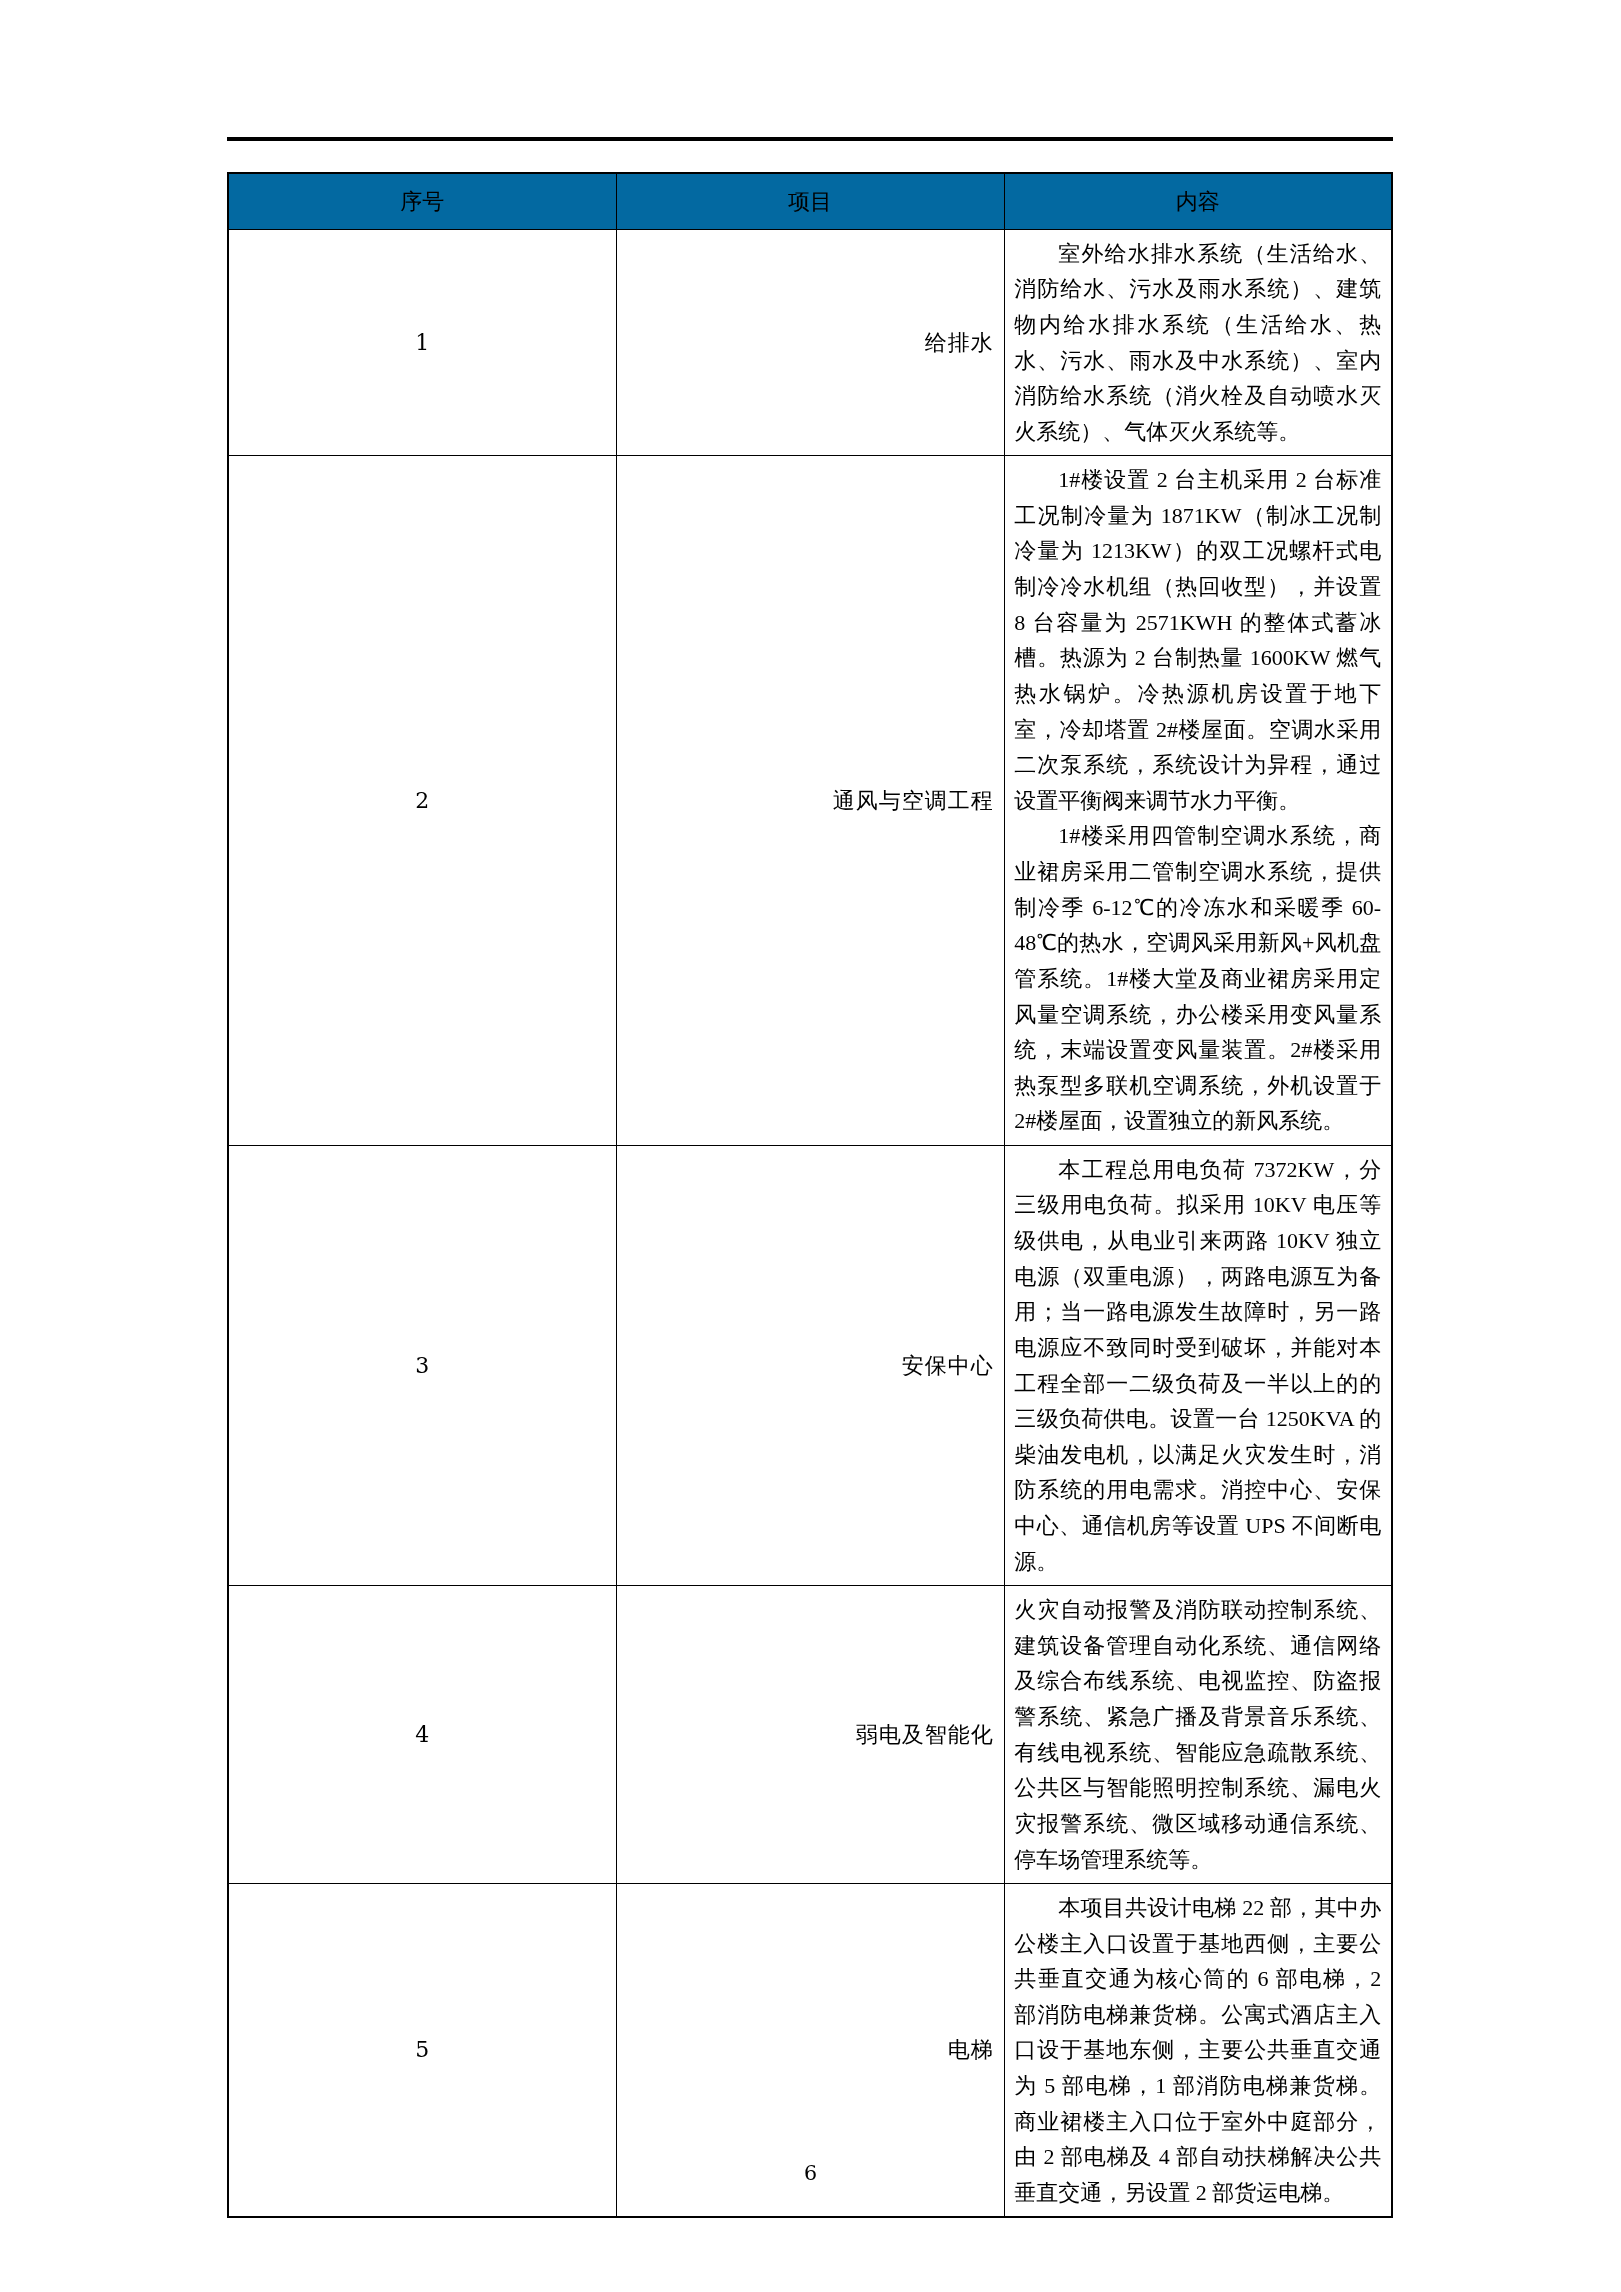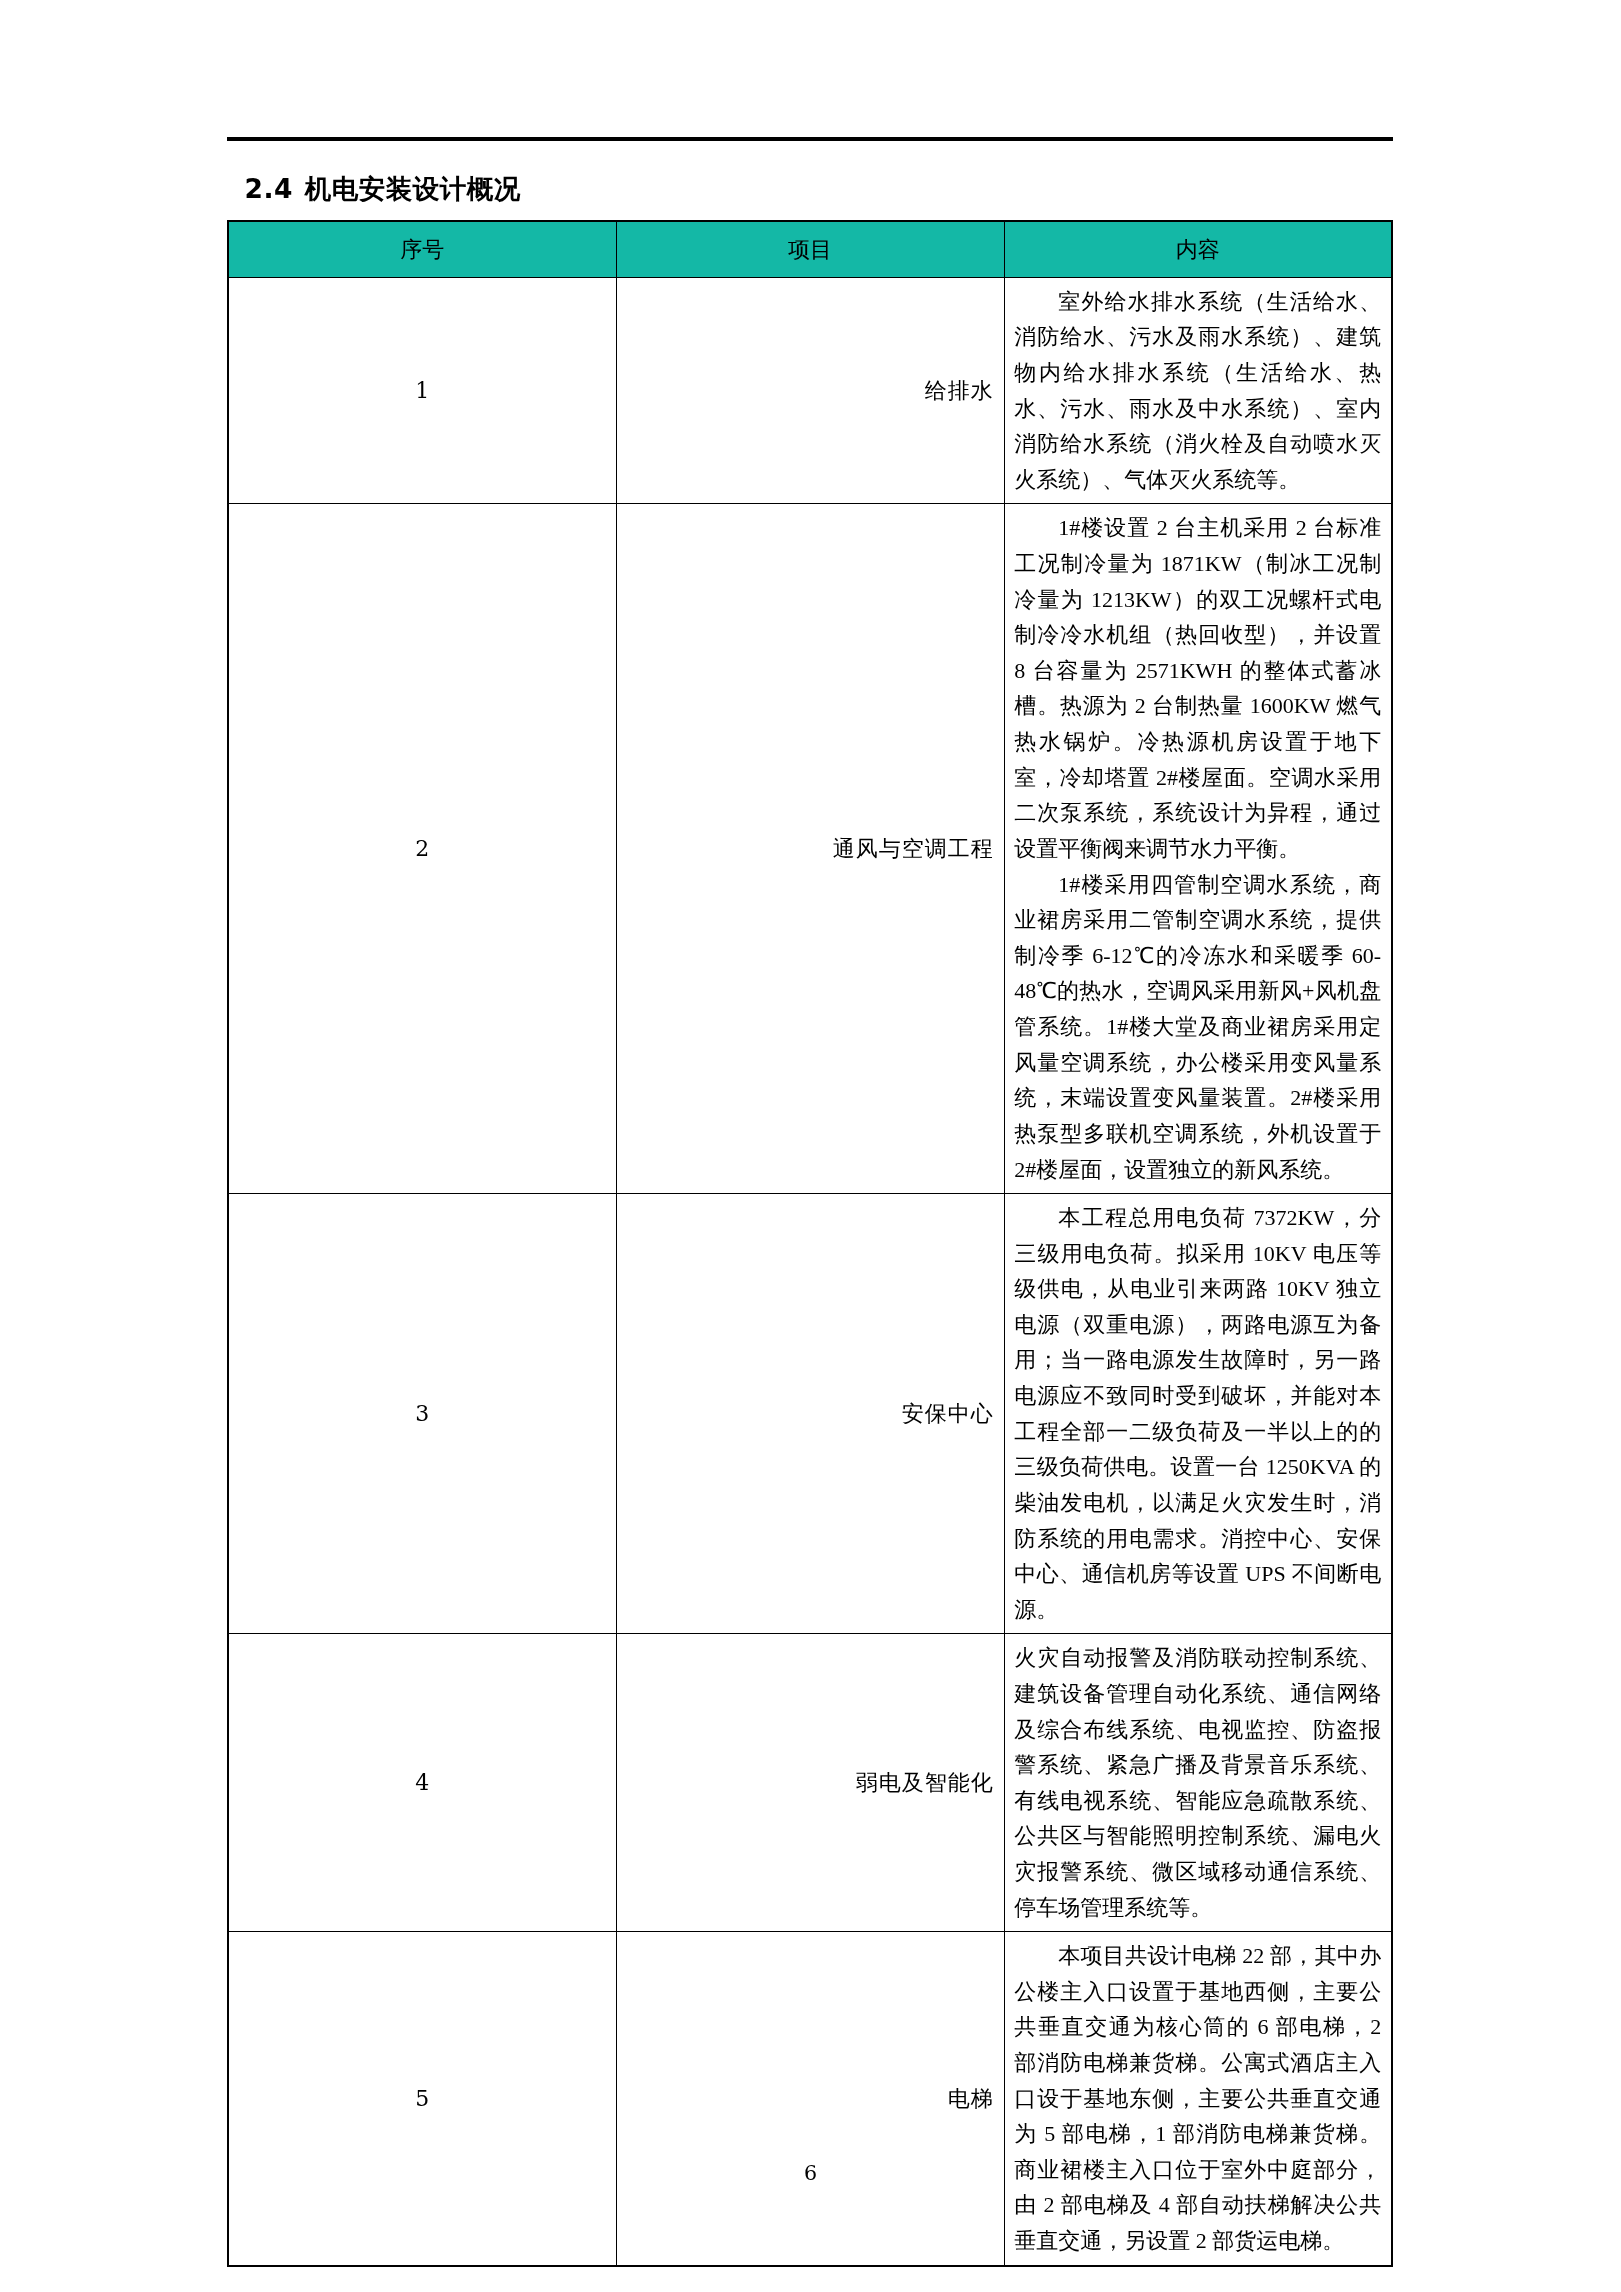--- a/index.html
+++ b/index.html
@@ -52,21 +52,21 @@
   table.doc-table td, table.doc-table th {
     border: 1px solid #000;
     padding: 5.9px 9.8px;
     vertical-align: middle;
     font-size: 22px;
     line-height: 1.62;
     color: #000;
     font-weight: normal;
   }
   table.doc-table thead th {
-    background: #14b8a6;
+    background: #0369a1;
     text-align: center;
     height: 43px;
     padding: 5.9px 9.8px;
     font-size: 22px;
   }
   td.idx {
     text-align: center;
     width: 51px;
     font-size: 22px;
   }
@@ -104,23 +104,20 @@
 </style>
 </head>
 <body>
 
 <div class="page">
 
   <div class="header-rule"></div>
 
   <div class="content">
 
-    <h2 class="section-heading">
-      <span class="num">2.4</span><span>机电安装设计概况</span>
-    </h2>
 
     <table class="doc-table">
       <thead>
         <tr>
           <th class="idx">序号</th>
           <th class="proj">项目</th>
           <th>内容</th>
         </tr>
       </thead>
       <tbody id="mep-table-body">

